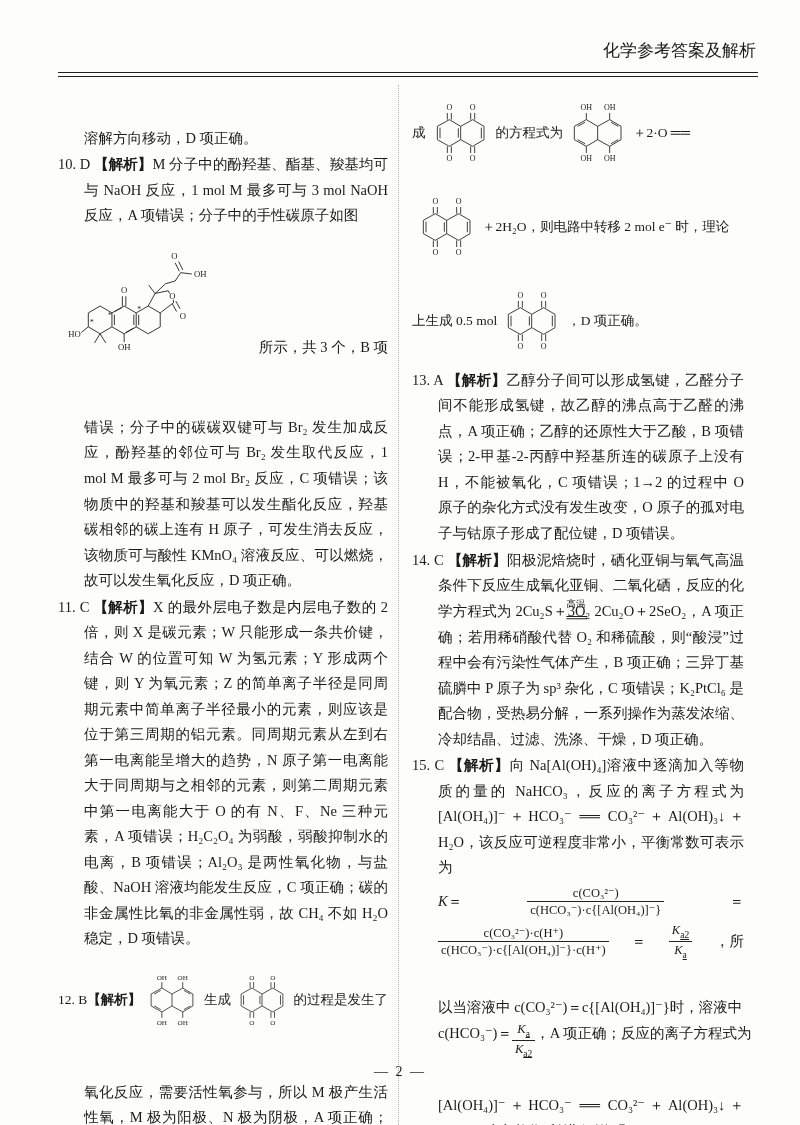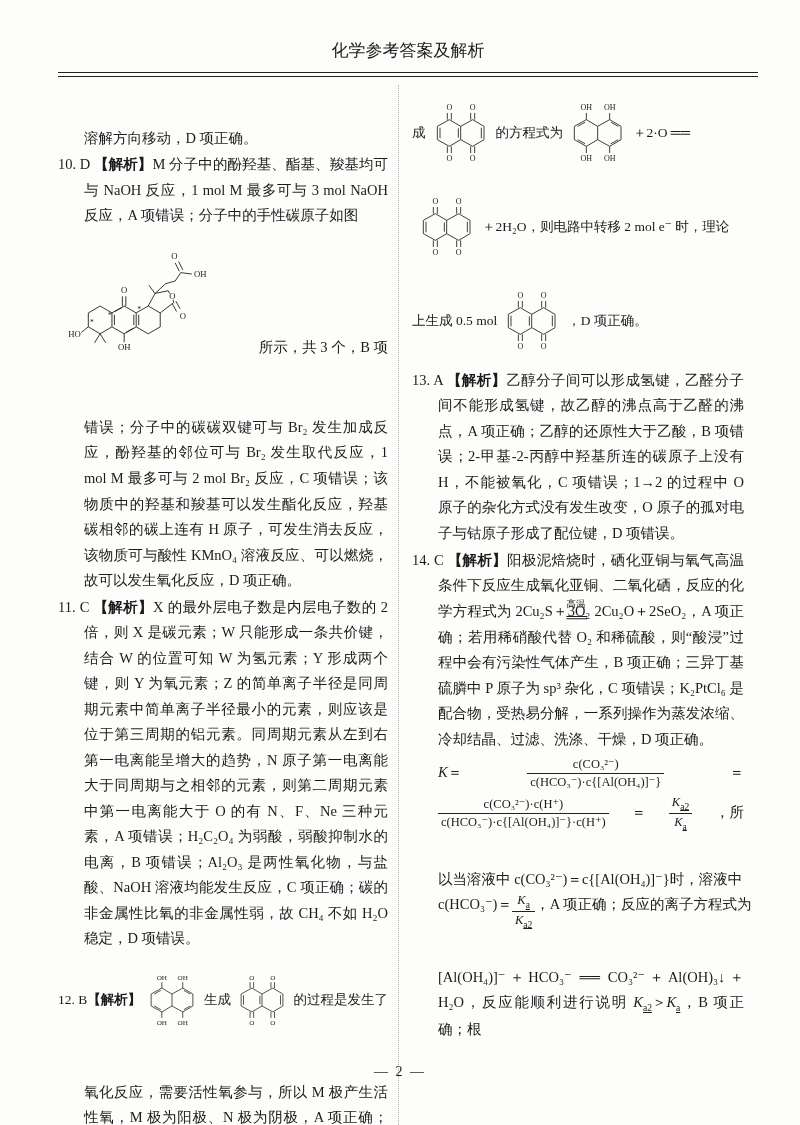--- a/index.html
+++ b/index.html
@@ -1,19 +1,19 @@
 <!DOCTYPE html>
 <html><head>
 <meta charset="utf-8">
 <style>
   html,body{margin:0;padding:0;background:#e9e9e9;}
   .page{width:800px;height:1125px;margin:0 auto;background:#fdfdfb;box-sizing:border-box;
         padding:36px 42px 0 58px;position:relative;overflow:hidden;
         font-family:"Liberation Serif","DejaVu Serif",serif;font-size:14.5px;line-height:1.76;color:#1b1b1b;}
-  .header{display:flex;justify-content:center;align-items:flex-end;font-size:17px;padding:0 2px;}
+  .header{display:flex;justify-content:flex-end;align-items:flex-end;font-size:17px;padding:0 2px;}
   .rule{margin-top:6px;border-top:1.8px solid #222;border-bottom:1px solid #222;height:3px;}
   .content{display:flex;margin-top:8px;}
   .col{width:340px;box-sizing:border-box;}
   .col-left{padding-right:10px;}
   .col-right{border-left:1px dotted #b3b3b3;padding-left:13px;width:346px;}
   .intro{margin-left:26px;margin-top:41px;}
   .item{text-align:justify;padding-left:26px;text-indent:-26px;margin-top:1px;}
   .cont{text-align:justify;margin-left:26px;margin-top:34px;}
   .tag{font-weight:700;}
   .m10row{display:flex;align-items:flex-end;margin:2px 0 0 6px;}
@@ -202,20 +202,23 @@
         <span>13. A </span><span class="tag">【解析】</span><span>乙醇分子间可以形成氢键，乙醛分子间不能形成氢键，故乙醇的沸点高于乙醛的沸点，A 项正确；乙醇的还原性大于乙酸，B 项错误；2-甲基-2-丙醇中羟基所连的碳原子上没有 H，不能被氧化，C 项错误；1→2 的过程中 O 原子的杂化方式没有发生改变，O 原子的孤对电子与钴原子形成了配位键，D 项错误。</span>
       </div>
 
       <div class="item">
         <span>14. C </span><span class="tag">【解析】</span><span>阳极泥焙烧时，硒化亚铜与氧气高温条件下反应生成氧化亚铜、二氧化硒，反应的化学方程式为 2Cu₂S＋3O₂</span><span class="rxn">
             <span class="cond">高温</span>
             <span>══</span>
           </span><span>2Cu₂O＋2SeO₂，A 项正确；若用稀硝酸代替 O₂ 和稀硫酸，则“酸浸”过程中会有污染性气体产生，B 项正确；三异丁基硫膦中 P 原子为 sp³ 杂化，C 项错误；K₂PtCl₆ 是配合物，受热易分解，一系列操作为蒸发浓缩、冷却结晶、过滤、洗涤、干燥，D 项正确。</span>
       </div>
 
+      <div class="item">
+        <span>15. C </span><span class="tag">【解析】</span><span>向 Na[Al(OH)₄]溶液中逐滴加入等物质的量的 NaHCO₃，反应的离子方程式为 [Al(OH₄)]⁻＋HCO₃⁻ ══ CO₃²⁻＋Al(OH)₃↓＋H₂O，该反应可逆程度非常小，平衡常数可表示为</span>
+      </div>
 
       <div class="fline">
         <span><span class="var">K</span><span>＝</span></span>
         <span class="frac">
           <span class="num">c(CO₃²⁻)</span>
           <span class="den">c(HCO₃⁻)·c{[Al(OH₄)]⁻}</span>
         </span>
         <span>＝</span>
       </div>
 

